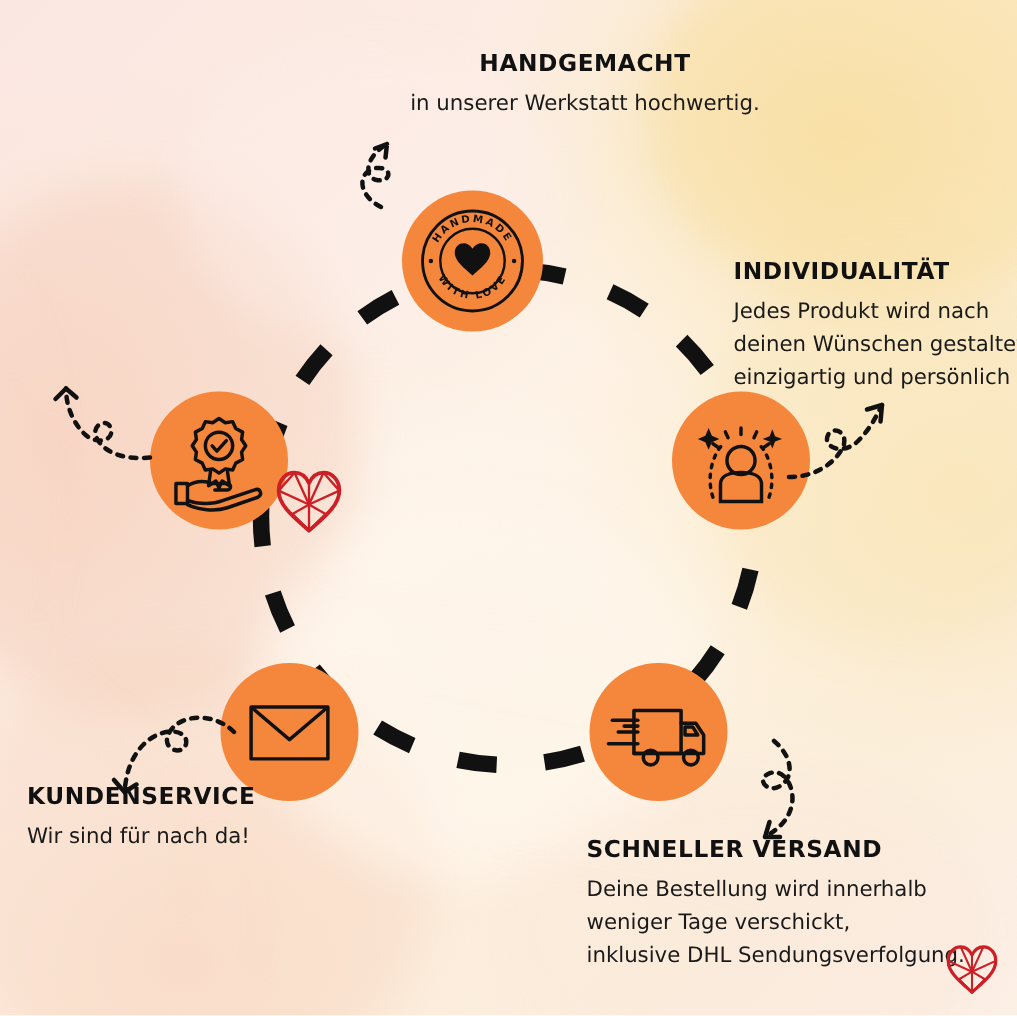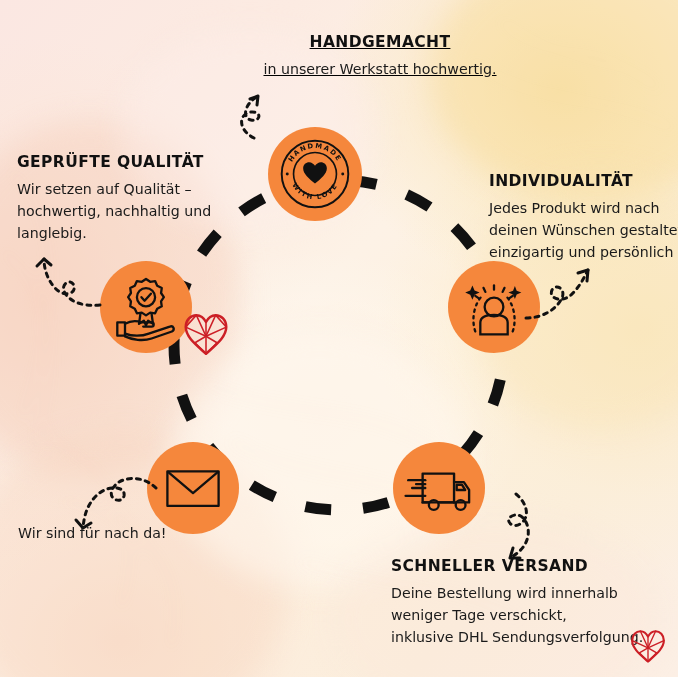--- a/index.html
+++ b/index.html
@@ -275,40 +275,35 @@
     <path d="M11,64 L4,56 M11,64 L19,59" fill="none" stroke="#111" stroke-width="3" stroke-linecap="round"></path>
   </svg>
 
   <svg class="arrow-svg" style="left:472px; top:490px;" width="100" height="80" viewBox="0 0 100 80">
     <g fill="none" stroke="#111" stroke-width="3" stroke-linecap="round" stroke-dasharray="4 5">
       <path d="M44,4 C56,14 58,28 48,34 C40,39 32,30 40,26 C50,21 58,34 56,46 C54,56 48,62 38,68"></path>
     </g>
     <path d="M38,68 L48,68 M38,68 L41,58" fill="none" stroke="#111" stroke-width="3" stroke-linecap="round"></path>
   </svg>
 
-  <div class="block center" style="left:250px; top:33px; width:260px;text-decoration:underline;">
+  <div class="block center" style="left:260px; top:33px; width:260px;">
     <div class="title">HANDGEMACHT</div>
     <div class="line">in unserer Werkstatt hochwertig.</div>
   </div>
 
-  <div class="block" style="left:17px; top:153px; width:230px;">
-    <div class="title">GEPRÜFTE QUALITÄT</div>
-    <div class="line">Wir setzen auf Qualität –</div>
-    <div class="line">hochwertig, nachhaltig und</div>
-    <div class="line">langlebig.</div>
-  </div>
 
   <div class="block" style="left:489px; top:172px; width:220px;">
     <div class="title">INDIVIDUALITÄT</div>
     <div class="line">Jedes Produkt wird nach</div>
     <div class="line">deinen Wünschen gestaltet –</div>
     <div class="line">einzigartig und persönlich</div>
   </div>
 
   <div class="block" style="left:18px; top:522px; width:250px;">
+    <div class="title">KUNDENSERVICE</div>
     <div class="line">Wir sind für nach da!</div>
   </div>
 
   <div class="block" style="left:391px; top:557px; width:290px;">
     <div class="title">SCHNELLER VERSAND</div>
     <div class="line">Deine Bestellung wird innerhalb</div>
     <div class="line">weniger Tage verschickt,</div>
     <div class="line"> inklusive DHL Sendungsverfolgung.</div>
   </div>
 

